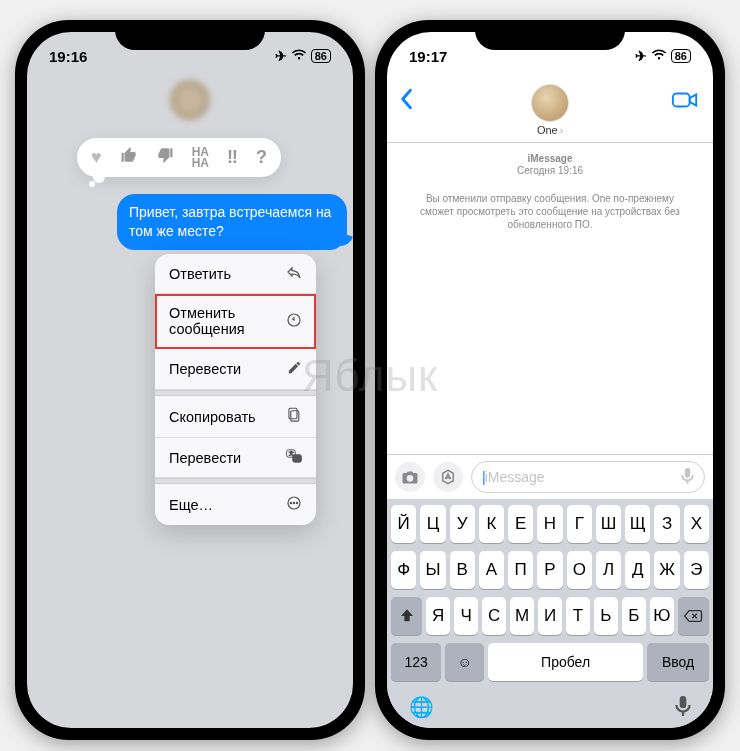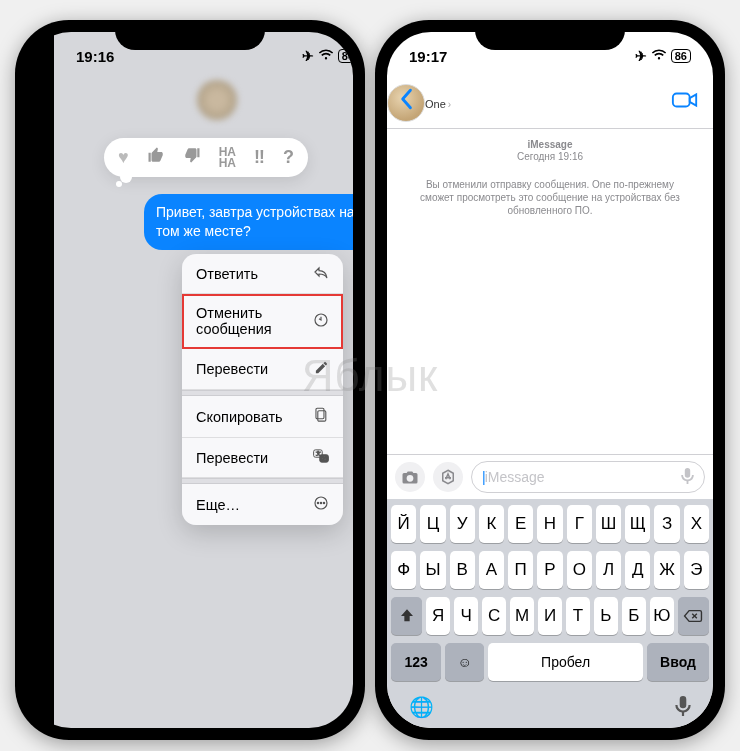--- a/index.html
+++ b/index.html
@@ -20,21 +20,21 @@
 
   
   .statusbar {
     height: 48px; display: flex; justify-content: space-between; align-items: center;
     padding: 0 22px; font-size: 15px; font-weight: 600;
   }
   .status-right { display:flex; align-items:center; gap:4px; font-size:14px;}
   .batt { border:1px solid #000; border-radius:4px; padding:0 3px; font-size:11px; font-weight:700; }
 
   
-  .screen-left { background: #d6d7db; width:100%; height:100%; position:relative;margin-left:27px; }
+  .screen-left { background: #d6d7db; width:100%; height:100%; position:relative; }
   .screen-left .statusbar { position: relative; z-index: 5; }
   .blur-avatar {
     position:absolute; top:48px; left:50%; transform:translateX(-50%);
     width:40px; height:40px; border-radius:50%;
     background: radial-gradient(circle,#c9b89f 30%,#a8997f 80%);
     filter: blur(3px);
   }
 
   .tapback {
     position:absolute; top:106px; left:50px;
@@ -73,21 +73,21 @@
     padding:11px 14px; border-bottom:0.5px solid rgba(0,0,0,.1);
   }
   .menu-item:last-child{border-bottom:none;}
   .menu-sep { height:6px; background: rgba(220,220,224,.9); border-top:0.5px solid rgba(0,0,0,.08); border-bottom:0.5px solid rgba(0,0,0,.08); }
   .menu-item .mi-icon { color:#555; font-size:15px; }
   .menu-item.highlight { outline:2px solid #e53935; outline-offset:-2px; }
 
   
   .screen-right { background:#fff; width:100%; height:100%; display:flex; flex-direction:column; }
   .navhead {
-    display:flex; align-items:center; position:relative;
+    display:flex; flex-direction:column; align-items:center; position:relative;
     padding: 4px 0 6px; border-bottom:0.5px solid #d0d0d4;
   }
   .navhead .back {
     position:absolute; left:12px; top:8px; color:#0a84ff; font-size:24px; font-weight:400;
   }
   .navhead .facetime {
     position:absolute; right:14px; top:10px; color:#0a84ff;
   }
   .avatar2 {
     width:38px; height:38px; border-radius:50%;
@@ -123,21 +123,21 @@
 
   
   .kbd { background:#d1d4da; padding:6px 4px 4px; }
   .krow { display:flex; justify-content:center; gap:4px; margin-bottom:8px;}
   .key {
     background:#fff; border-radius:5px; height:38px; flex:1;
     display:flex; align-items:center; justify-content:center;
     font-size:17px; box-shadow:0 1px 0 rgba(0,0,0,.25);
     min-width:0;
   }
-  .key.fn { background:#adb2bc; font-size:14px;font-weight:bold;}
+  .key.fn { background:#adb2bc; font-size:14px;}
   .key.space { flex:4; font-size:14px;}
   .key.enter { flex:1.6; font-size:14px;}
   .kbot { display:flex; justify-content:space-between; padding:6px 18px 2px; color:#666; font-size:20px;}
 
   .watermark {
     position:absolute; top:50%; left:50%; transform:translate(-50%,-50%);
     font-size:44px; color:rgba(130,130,130,.25); font-weight:500;
     pointer-events:none; letter-spacing:1px;
   }
 </style>
@@ -176,21 +176,21 @@
             <svg width="18" height="18" viewBox="0 0 24 24" fill="#999">
                 <path d="M22 3h-3v12h3V3zM3 14c0 1.1.9 2 2 2h5.3l-.8 3.9v.3c0 .4.2.8.4 1.1L11 22l6.4-6.6c.4-.4.6-.9.6-1.4V5c0-1.1-.9-2-2-2H8c-.8 0-1.5.5-1.8 1.2l-3 7c-.1.3-.2.5-.2.8v2z"></path>
               </svg>
           </span>
           <span style="font-size:12px;font-weight:800;color:#999;line-height:.9">HA<br>HA</span>
           <span style="color:#999;font-weight:800">‼︎</span>
           <span style="color:#999;font-weight:700">?</span>
         </div>
 
         <div class="bubble">
-          <span>Привет, завтра устройствах на том же месте?</span>
+          <span>Привет, завтра встречаемся на том же месте?</span>
         </div>
 
         <div class="menu">
           <div class="menu-item">
             <span>Ответить</span>
             <span class="mi-icon">
               <svg width="16" height="14" viewBox="0 0 24 20" fill="none" stroke="#555" stroke-width="1.8">
                   <path d="M9 4L3 10l6 6V13c6 0 10 2 12 6-1-7-6-11-12-11V4z"></path>
                 </svg>
             </span>

